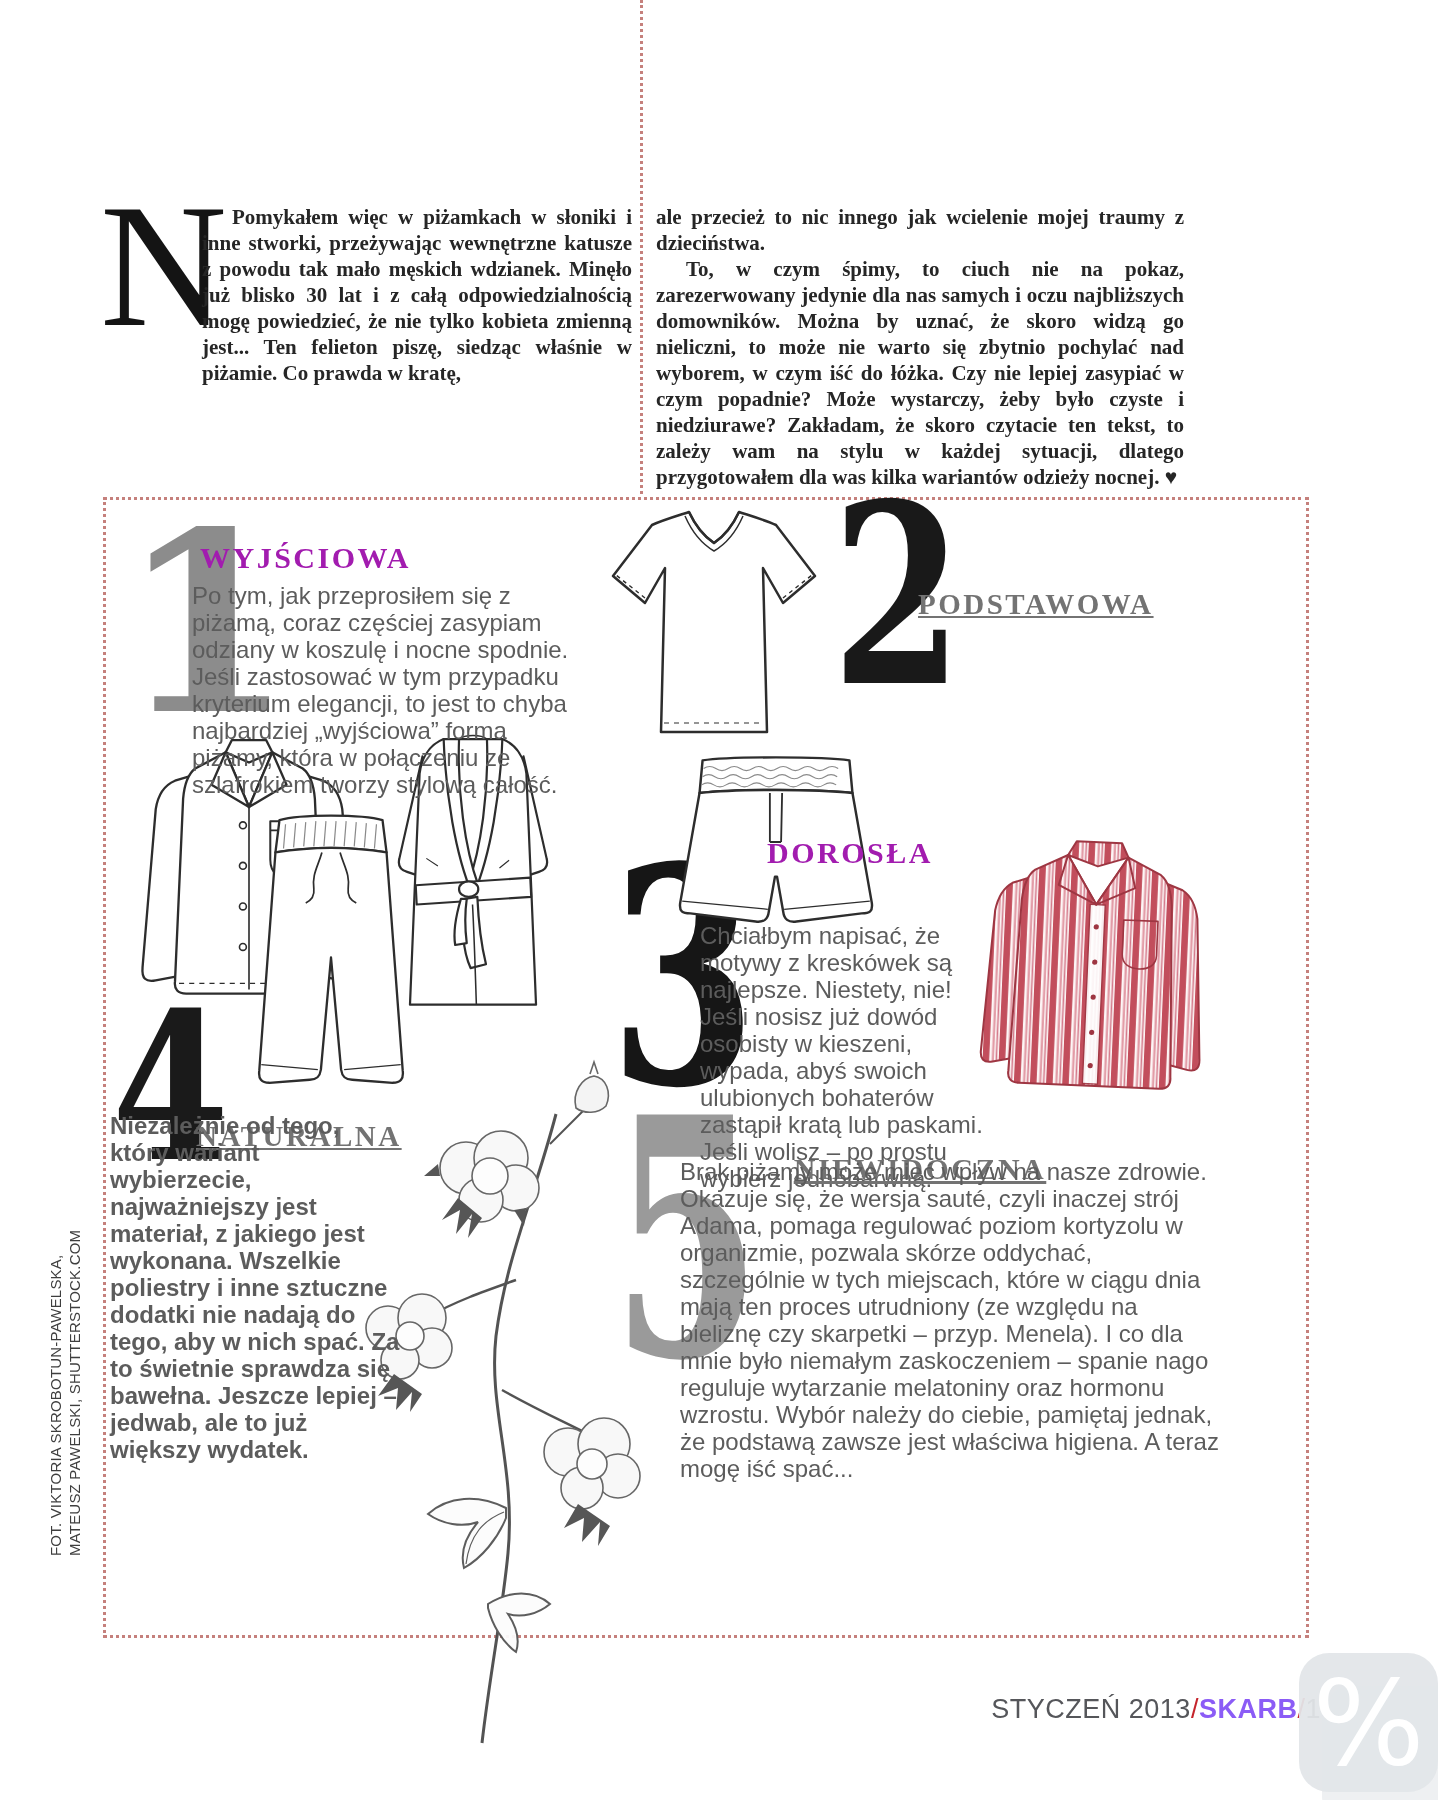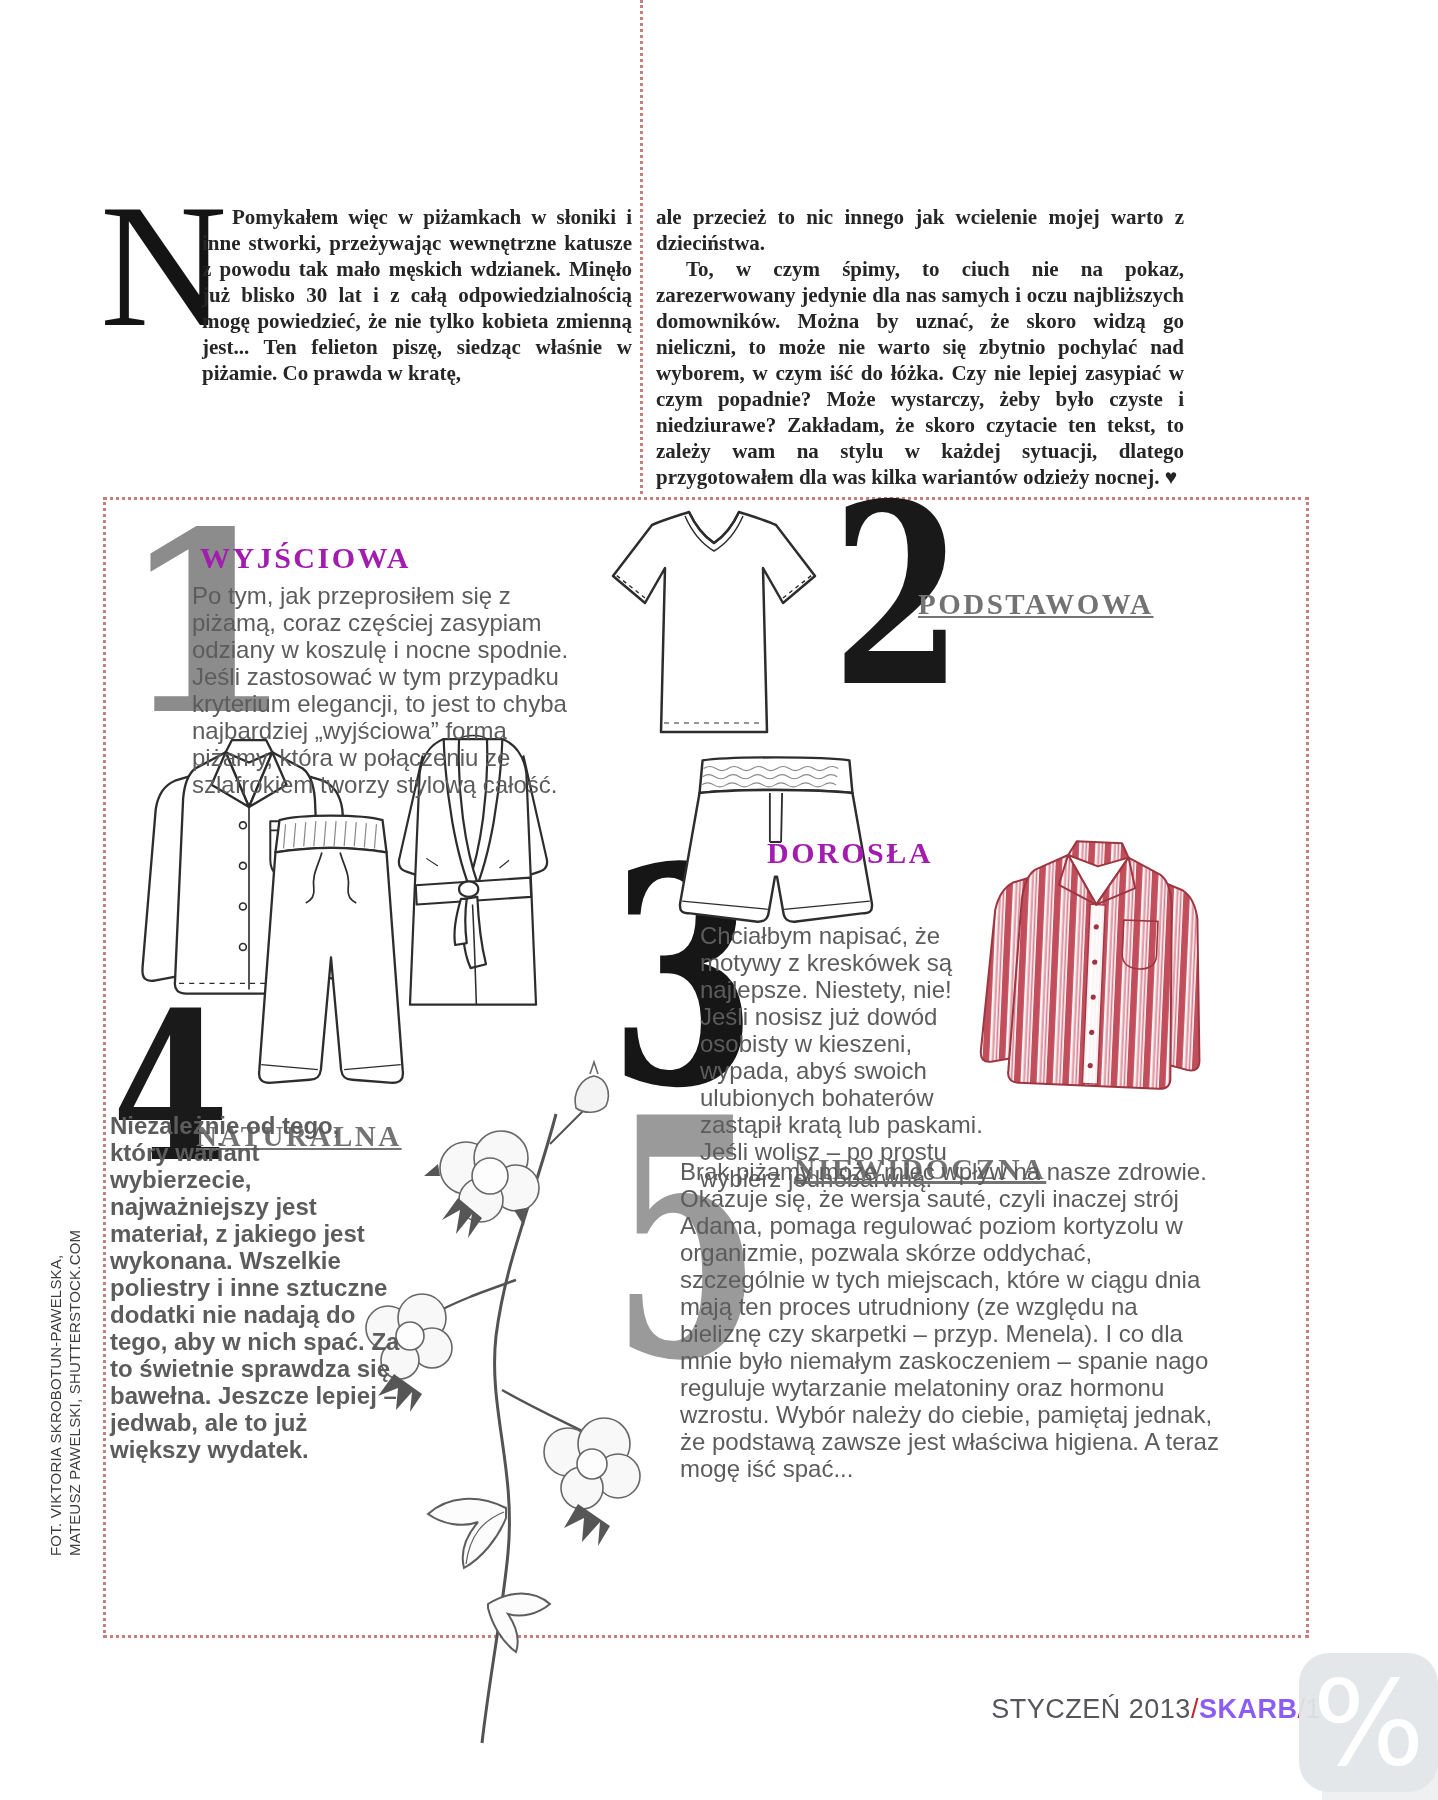--- a/index.html
+++ b/index.html
@@ -43,21 +43,21 @@
 <div class="page">
 
   <div class="abs dotv" style="left:640px;top:0;height:494px;width:0;"></div>
 
   <div class="abs serifcol" style="left:100px;top:204px;width:532px;">
     <p><span class="dropcap">N</span></p>
     <p class="indent">Pomykałem więc w piżamkach w słoniki i inne stworki, przeżywając wewnętrzne katusze z powodu tak mało męskich wdzianek. Minęło już blisko 30 lat i z całą odpowiedzialnością mogę powiedzieć, że nie tylko kobieta zmienną jest... Ten felieton piszę, siedząc właśnie w piżamie. Co prawda w kratę,</p>
   </div>
 
   <div class="abs serifcol" style="left:656px;top:204px;width:528px;">
-    <p>ale przecież to nic innego jak wcielenie mojej warto z dzieciństwa.</p>
+    <p>ale przecież to nic innego jak wcielenie mojej traumy z dzieciństwa.</p>
     <p class="indent">To, w czym śpimy, to ciuch nie na pokaz, zarezerwowany jedynie dla nas samych i oczu najbliższych domowników. Można by uznać, że skoro widzą go nieliczni, to może nie warto się zbytnio pochylać nad wyborem, w czym iść do łóżka. Czy nie lepiej zasypiać w czym popadnie? Może wystarczy, żeby było czyste i niedziurawe? Zakładam, że skoro czytacie ten tekst, to zależy wam na stylu w każdej sytuacji, dlatego przygotowałem dla was kilka wariantów odzieży nocnej. ♥</p>
   </div>
 
   <div class="abs box" style="left:103px;top:497px;width:1200px;height:1135px;"></div>
 
   <div class="abs num" style="left:120px;top:528px;font-size:250px;color:#8c8c8c;">1</div>
   <div class="abs stitle" style="left:200px;top:541px;">WYJŚCIOWA</div>
   <div class="abs sbody" style="left:192px;top:582px;width:402px;">Po tym, jak przeprosiłem się z piżamą, coraz częściej zasypiam odziany w koszulę i nocne spodnie. Jeśli zastosować w tym przypadku kryterium elegancji, to jest to chyba najbardziej „wyjściowa” forma piżamy, która w połączeniu ze szlafrokiem tworzy stylową całość.</div>
 
   <svg class="abs illus" style="left:118px;top:728px;" width="262" height="296" viewBox="0 0 258 292">

